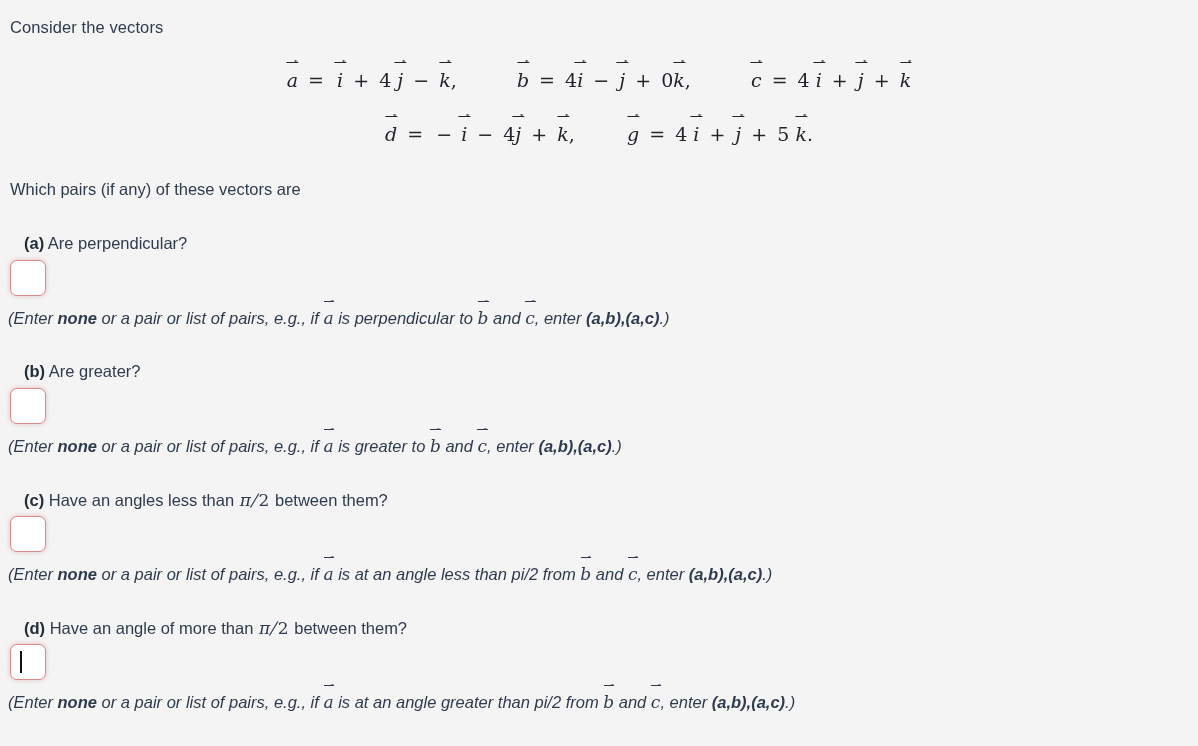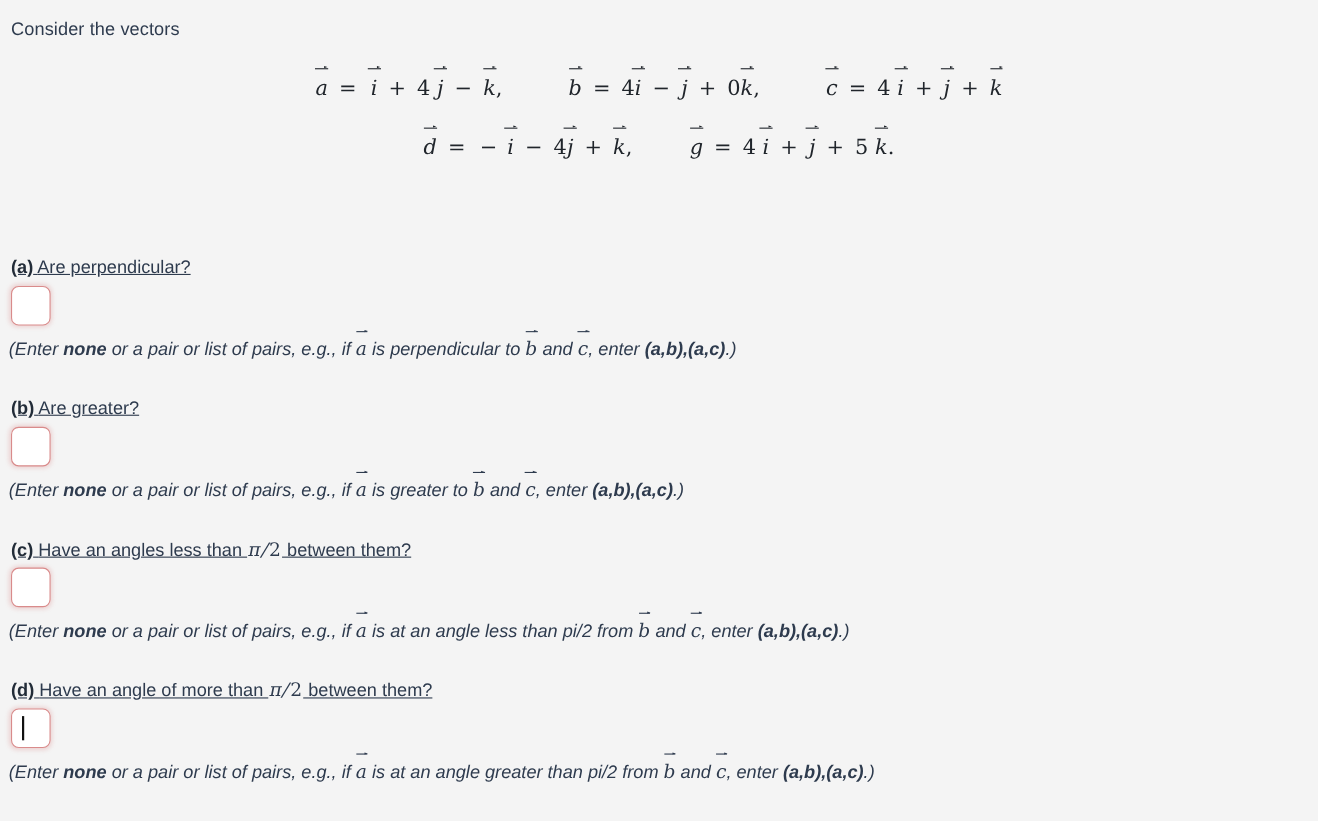--- a/index.html
+++ b/index.html
@@ -96,25 +96,24 @@
   .question {
     position: absolute;
     left: 10px;
     font-size: 16.5px;
     color: #2e3b4e;
   }
   .q-which { top: 180px; }
 
   .part-label {
     position: absolute;
-    left: 10px;
+    left: 24px;
     font-size: 16.5px;
     color: #2e3b4e;
     white-space: nowrap;
-    text-decoration: underline;
   }
   .part-label b {
     font-weight: bold;
     color: #222c38;
   }
   .pi-frac {
     font-family: "DejaVu Serif", "Liberation Serif", serif;
     font-size: 17px;
     display: inline-block;
     padding: 0 1px;
@@ -237,20 +236,21 @@
       <span class="mn">4</span>
       <span class="vec narrow mi">i</span>
       <span class="op">+</span>
       <span class="vec narrow mi">j</span>
       <span class="op">+</span>
       <span class="mn">5</span>
       <span class="vec narrow mi">k</span><span class="mn">.</span>
     </span>
   </div>
 
+  <div class="question q-which">Which pairs (if any) of these vectors are</div>
 
   <div class="part-label" style="top:234px">
     <b>(a)</b>
     <span>Are perpendicular?</span>
   </div>
   <input class="answer-box" style="top: 260px;" type="text" value="">
   <div class="hint" style="top:307px">
     <span>(Enter </span><b>none</b><span> or a pair or list of pairs, e.g., if </span><span class="vec narrow vecinl">a</span><span> is perpendicular to </span><span class="vec narrow vecinl">b</span><span> and </span><span class="vec narrow vecinl">c</span><span>, enter </span><span class="pairs">(a,b),(a,c)</span><span>.)</span>
   </div>
 

